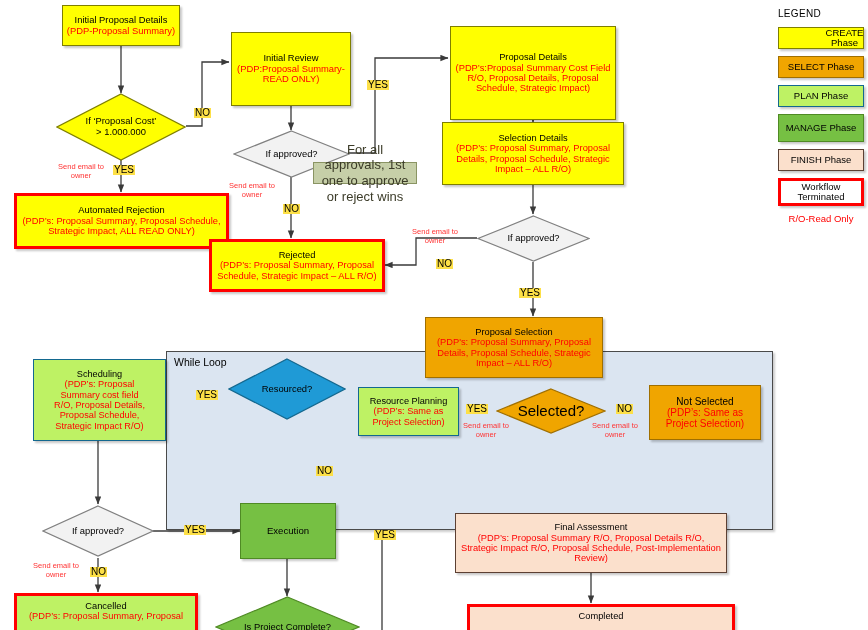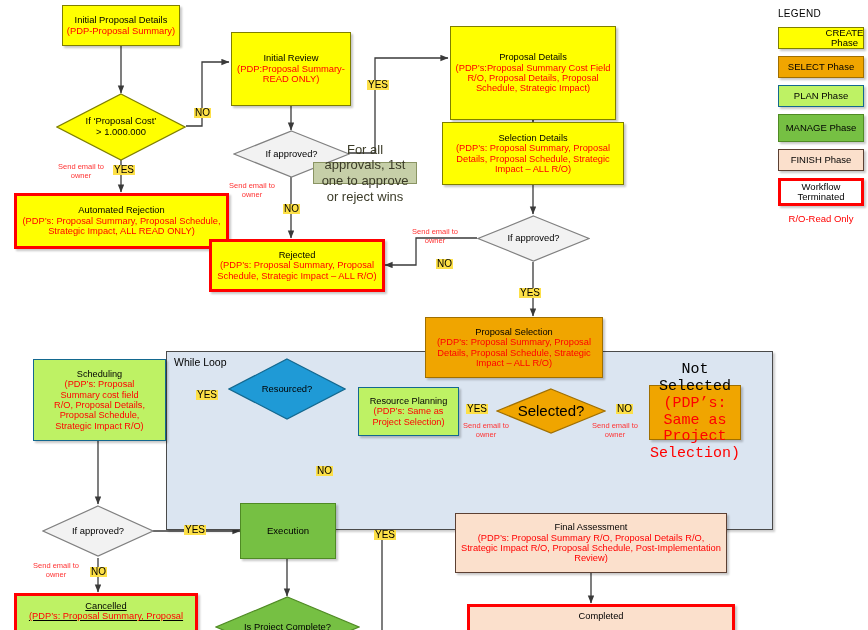--- a/index.html
+++ b/index.html
@@ -202,21 +202,21 @@
 
   <div class="dia" style="left:496px;top:388px;width:110px;height:46px;">
     <svg class="shape" viewBox="0 0 110 46" preserveAspectRatio="none">
       <polygon points="55,1 109,23 55,45 1,23" fill="#f0a500" stroke="#a06f00" stroke-width="1.2"></polygon>
     </svg>
     <div class="lbl" style="font-size:15px;">
       <span>Selected?</span>
     </div>
   </div>
 
-  <div class="node select" style="left:649px;top:385px;width:92px;height:55px;font-size:15px;padding:2px 3px;font-family:Liberation Mono, monospace;">
+  <div class="node select" style="left:649px;top:385px;width:112px;height:55px;font-size:10px;padding:2px 3px;">
     <div>
       <span class="ttl">Not Selected</span>
       <span class="sub">(PDP’s: Same as Project Selection)</span>
     </div>
   </div>
 
   <div class="node plan" style="left:358px;top:387px;width:101px;height:49px;font-size:9.2px;padding:2px 3px;">
     <div>
       <span class="ttl">Resource Planning</span>
       <span class="sub">(PDP’s: Same as Project Selection)</span>
@@ -242,21 +242,21 @@
   <div class="dia" style="left:42px;top:505px;width:112px;height:52px;">
     <svg class="shape" viewBox="0 0 112 52" preserveAspectRatio="none">
       <polygon points="56,1 111,26 56,51 1,26" fill="#f2f2f2" stroke="#808080" stroke-width="1.2"></polygon>
     </svg>
     <div class="lbl" style="font-size:9.4px;">
       <span>If approved?</span>
     </div>
   </div>
 
   <div class="node plan term" style="left:14px;top:593px;width:184px;height:42px;font-size:9.3px;padding:2px 4px;align-items:flex-start;">
-    <div style="padding-top:3px;text-decoration:underline;">
+    <div style="padding-top:3px;">
       <span class="ttl">Cancelled</span>
       <span class="sub">(PDP’s: Proposal Summary, Proposal</span>
     </div>
   </div>
 
   <div class="node manage" style="left:240px;top:503px;width:96px;height:56px;font-size:9.6px;">
     <div>
       <span class="ttl">Execution</span>
     </div>
   </div>

